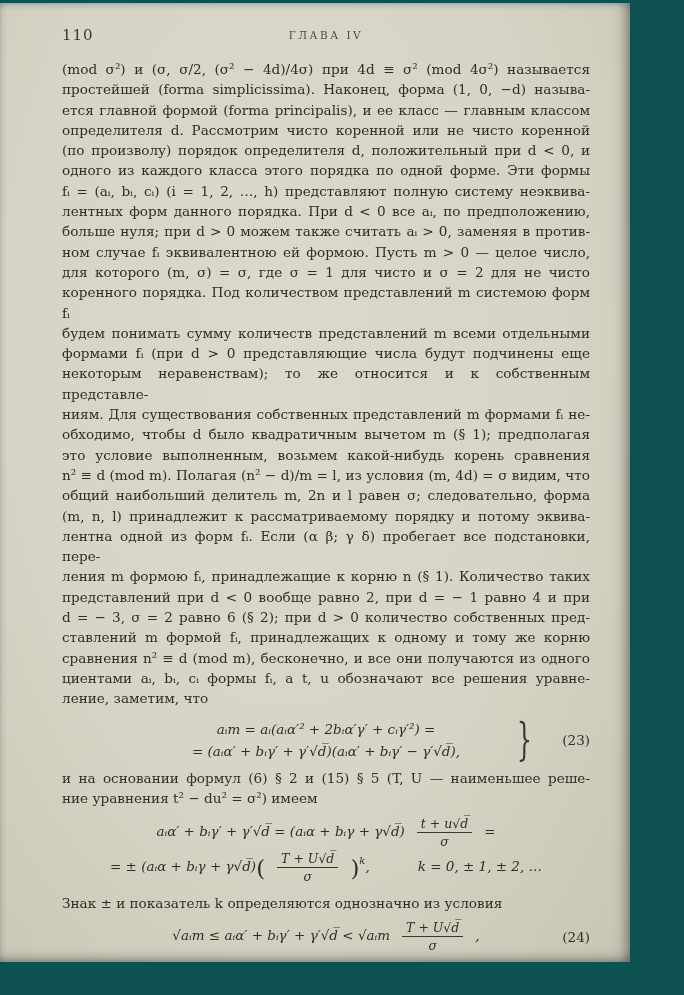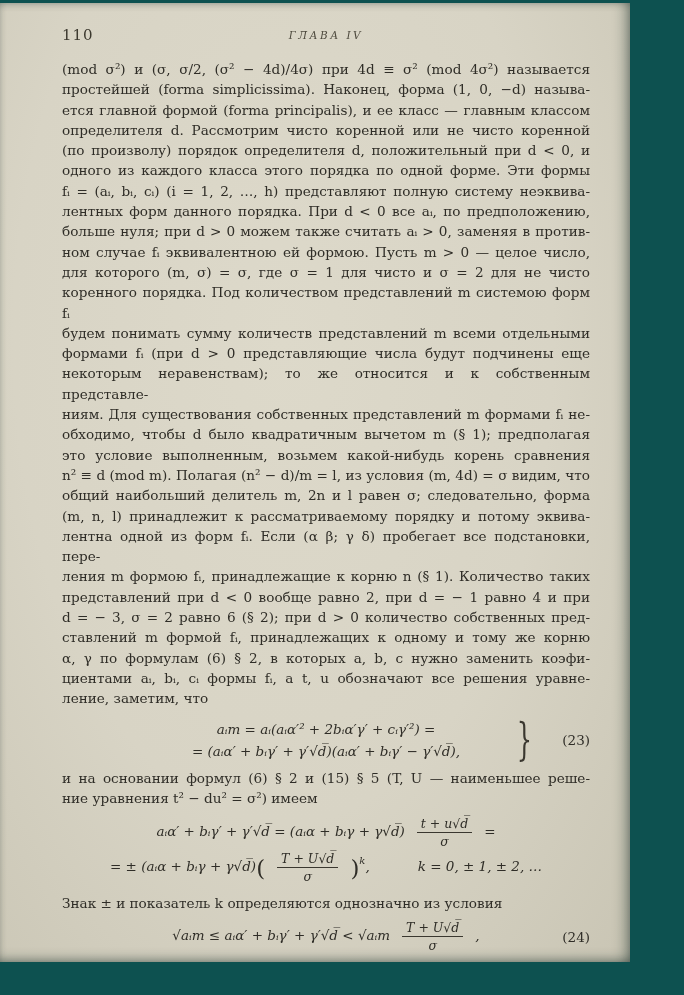--- a/index.html
+++ b/index.html
@@ -22,21 +22,21 @@
     box-shadow:
       inset -11px 0 14px -8px rgba(15,40,35,.5),
       inset 0 -9px 12px -7px rgba(15,40,35,.45),
       inset 0 6px 9px -6px rgba(15,40,35,.30),
       inset 4px 0 8px -6px rgba(15,40,35,.25);
   }
   .header { position: relative; height: 18px; margin-bottom: 16px; }
   .pagenum { font-size: 15px; letter-spacing: 1px; color: #3c392f; }
   .chapter {
     position: absolute; left: 0; right: 0; top: 4px;
-    text-align: center; font-size: 10.5px; letter-spacing: 2.5px; color: #4e4a3e; font-style: italic;
+    text-align: center; font-size: 10.5px; letter-spacing: 2.5px; color: #4e4a3e;
   }
   .lines > div {
     font-size: 13.6px; line-height: 20.3px;
     text-align: justify; text-align-last: justify;
     color: #2f2d27;
     white-space: normal;
   }
   .lines > div:last-child { text-align-last: left; }
   .para2 { margin-top: 6px; }
   .para3 { margin-top: 9px; }
@@ -99,21 +99,21 @@
       <div>обходимо, чтобы d было квадратичным вычетом m (§ 1); предполагая</div>
       <div>это условие выполненным, возьмем какой-нибудь корень сравнения</div>
       <div>n² ≡ d (mod m). Полагая (n² − d)/m = l, из условия (m, 4d) = σ видим, что</div>
       <div>общий наибольший делитель m, 2n и l равен σ; следовательно, форма</div>
       <div>(m, n, l) принадлежит к рассматриваемому порядку и потому эквива-</div>
       <div>лентна одной из форм fᵢ. Если (α β; γ δ) пробегает все подстановки, пере-</div>
       <div>ления m формою fᵢ, принадлежащие к корню n (§ 1). Количество таких</div>
       <div>представлений при d &lt; 0 вообще равно 2, при d = − 1 равно 4 и при</div>
       <div>d = − 3, σ = 2 равно 6 (§ 2); при d &gt; 0 количество собственных пред-</div>
       <div>ставлений m формой fᵢ, принадлежащих к одному и тому же корню</div>
-      <div>α, γ по формулам (6) § 2, в которых a, b, c нужно заменить коэфи-</div>
+      <div>сравнения n² ≡ d (mod m), бесконечно, и все они получаются из одного</div>
       <div>циентами aᵢ, bᵢ, cᵢ формы fᵢ, а t, u обозначают все решения уравне-</div>
       <div>ление, заметим, что</div>
     </div>
 
   <div class="eq eq23">
     <div class="eq-line">aᵢm = aᵢ(aᵢα′² + 2bᵢα′γ′ + cᵢγ′²) =</div>
     <div class="eq-line">= (aᵢα′ + bᵢγ′ + γ′√d̅)(aᵢα′ + bᵢγ′ − γ′√d̅),</div>
     <span class="brace">}</span>
     <span class="eq-num">(23)</span>
   </div>

